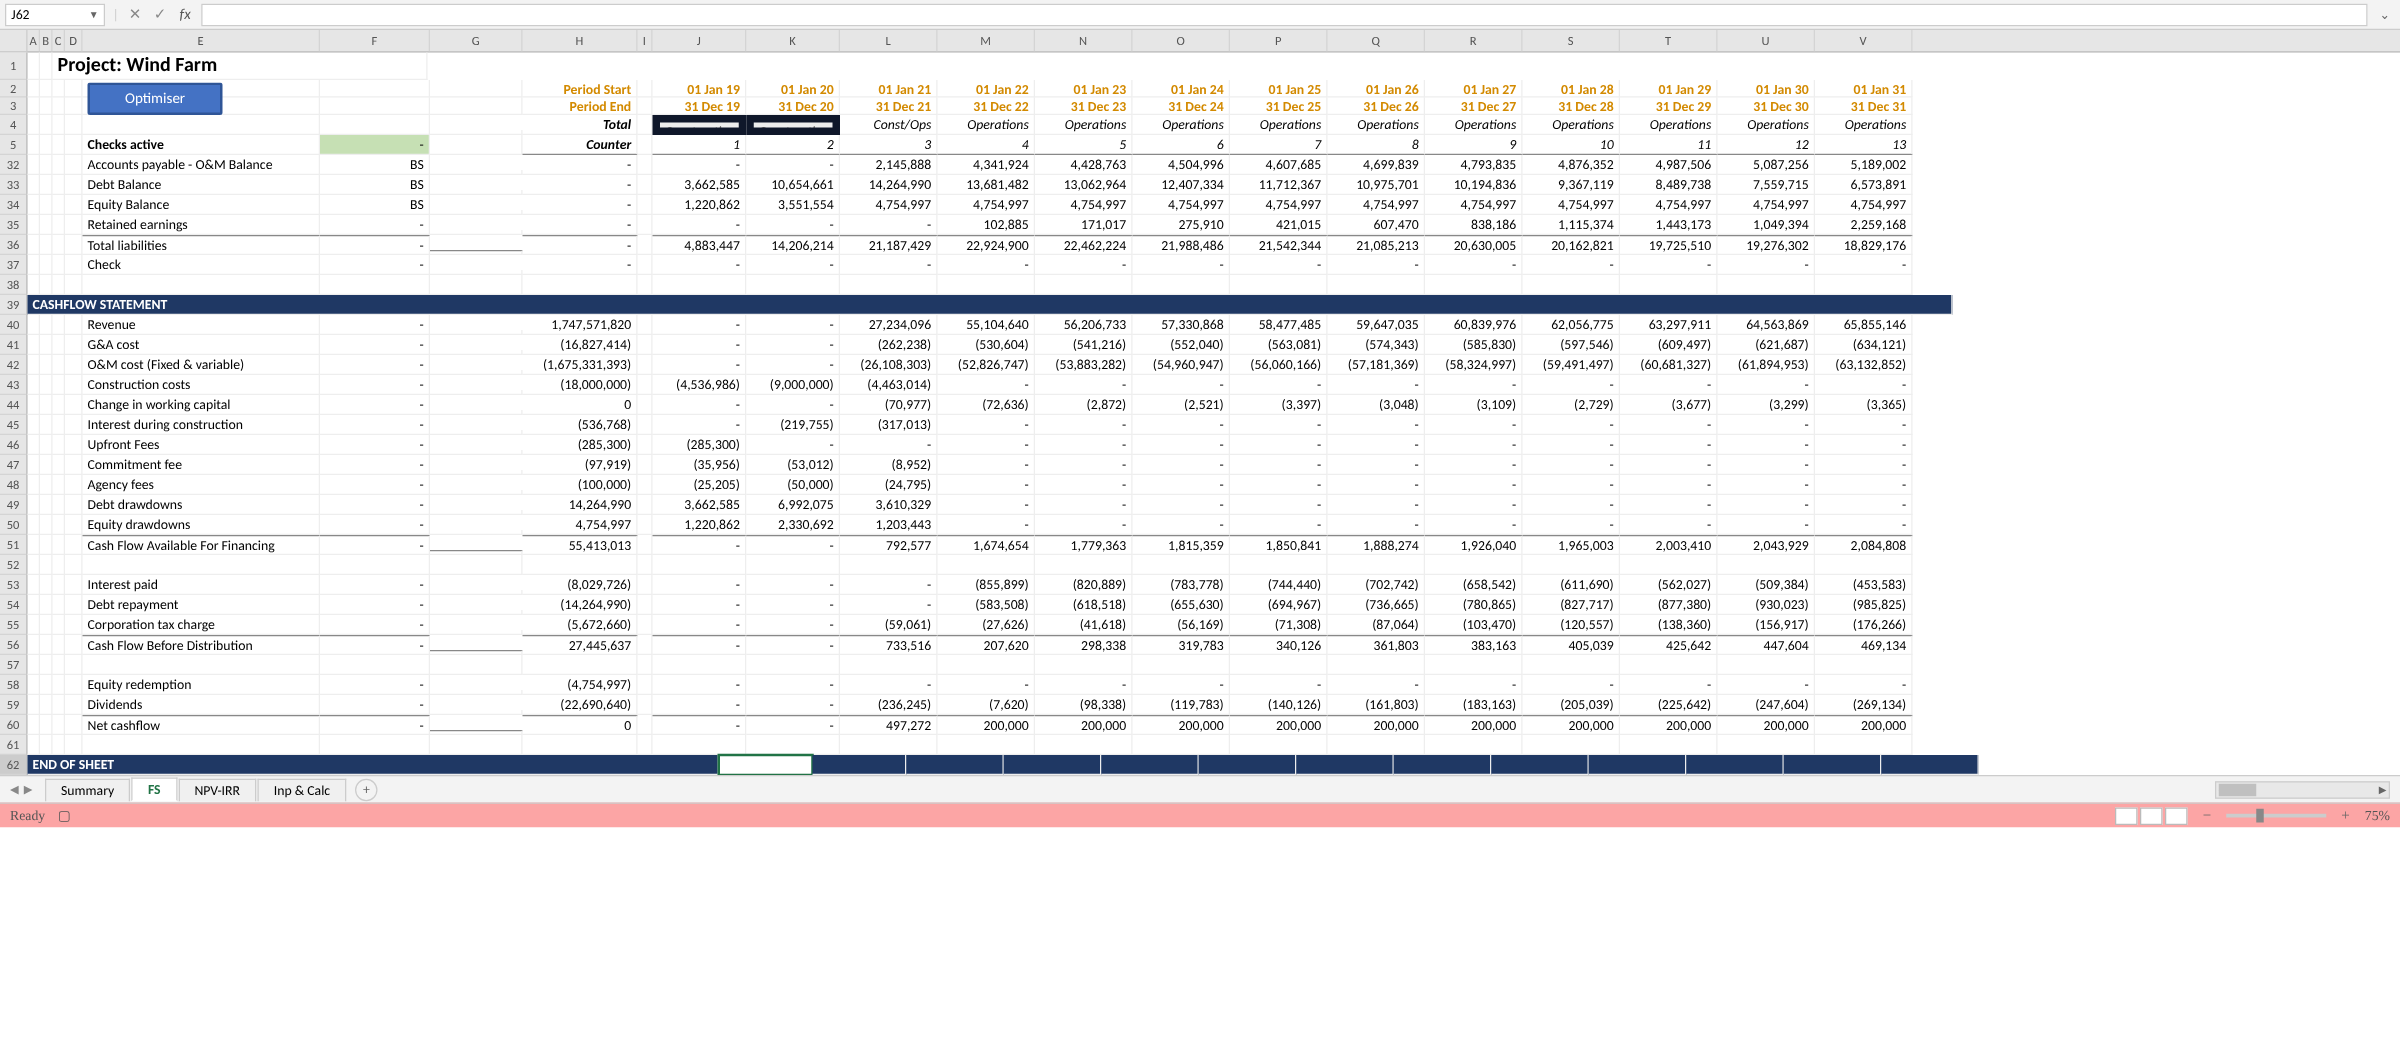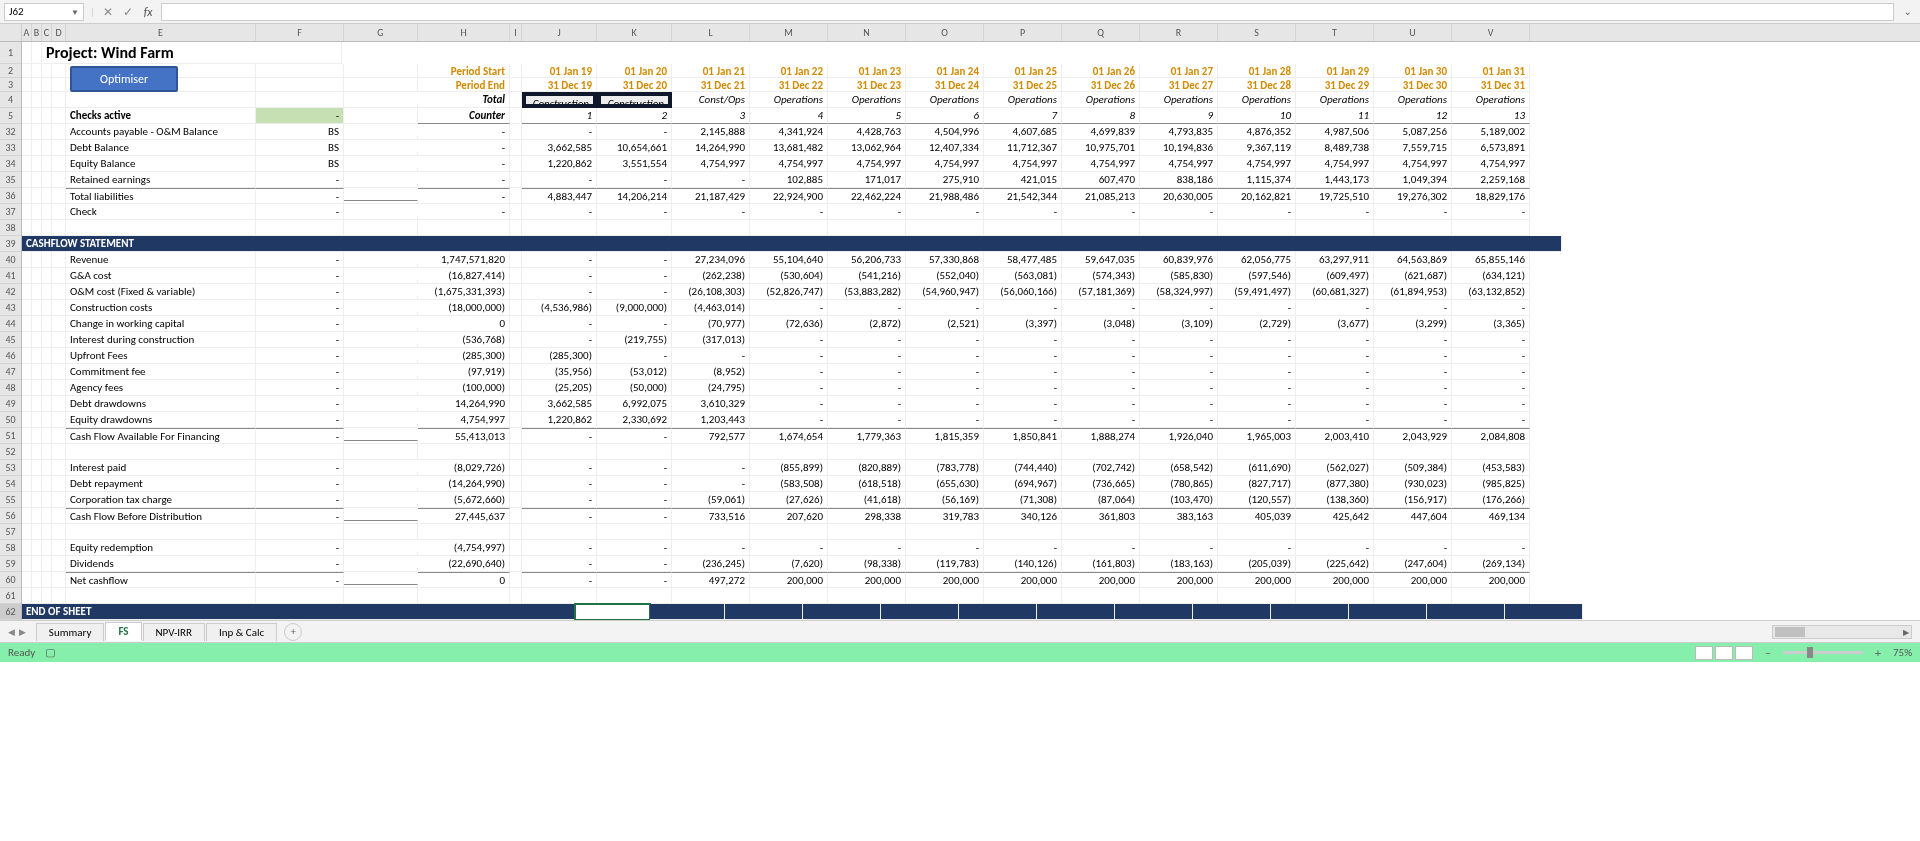--- a/index.html
+++ b/index.html
@@ -37,37 +37,37 @@
 .right { text-align: right; }
 .center { text-align: center; }
 .orange { color: #D38A00; font-weight: 700; }
 .blue-link { color: #0563C1; margin-top: 12px; }
 .dark-row { background: #1F3864; color: #fff; font-weight: 700; }
 .title { font-size: 16px; font-weight: 700; }
 .btn-opt { display: inline-block; background: #4472C4; color: #ffffff; border: 2px solid #2F5597; padding: 3px 28px; font-size: 12px; border-radius: 2px; }
 .green-cell { background: #C6E0B4; }
 .bordered-h { border-bottom: 1px solid #888; }
 .bordered-top { border-top: 1px solid #888; }
-.phase-box { background: #ededed; border: 4px solid #0f172a; font-style: italic; text-align: right; }
+.phase-box { background: #ededed; border: 6px solid #0f172a; font-style: italic; text-align: right; }
 .sel-outline { outline: 2px solid #217346; outline-offset: -1px; }
 
 
 .sheet-tabs { height: 22px; background: #f3f3f3; border-top: 1px solid #ccc; display: flex; align-items: center; padding: 0 8px; gap: 0; font-size: 11px; }
 .nav-arrows { display: flex; gap: 4px; margin-right: 10px; color: #888; font-size: 9px; }
 .tab { padding: 2px 12px; border: 1px solid #ccc; border-bottom: none; background: #f0f0f0; margin-right: 1px; }
 .tab.active { background: #fff; font-weight: 700; border-bottom: 1px solid #fff; color: #217346; }
 .tab-add { width: 18px; height: 18px; border: 1px solid #ccc; border-radius: 50%; text-align: center; line-height: 16px; margin-left: 6px; color: #666; }
 .hscroll { margin-left: auto; width: 140px; height: 14px; background: #e8e8e8; border: 1px solid #ccc; position: relative; }
 .hscroll .thumb { position: absolute; left: 2px; top: 1px; width: 30px; height: 10px; background: #c0c0c0; }
 .hscroll .arrow { position: absolute; top: 0; width: 12px; height: 12px; font-size: 8px; text-align: center; line-height: 12px; color: #666; }
 .hscroll .la { left: -1px; }
 .hscroll .ra { right: -1px; }
 
 
-.status-bar { height: 20px; background: #86efac; border-top: 1px solid #ccc; display: flex; align-items: center; padding: 0 8px; font-size: 11px; color: #555; }
+.status-bar { height: 20px; background: #fca5a5; border-top: 1px solid #ccc; display: flex; align-items: center; padding: 0 8px; font-size: 11px; color: #555; font-family: Liberation Serif, serif; }
 .status-right { margin-left: auto; display: flex; align-items: center; gap: 10px; }
 .view-btns { display: flex; gap: 2px; }
 .view-btn { width: 18px; height: 14px; border: 1px solid #bbb; background: #fff; }
 .zoom-slider { width: 80px; height: 3px; background: #ccc; position: relative; }
 .zoom-slider .zthumb { position: absolute; left: 30%; top: -4px; width: 6px; height: 11px; background: #888; }
 .zoom-pm { font-size: 12px; color: #666; padding: 0 2px; }
 
 
 .cA{width:10px}.cB{width:10px}.cC{width:10px}.cD{width:14px}
 .cE{width:190px}.cF{width:88px}.cG{width:74px}.cH{width:92px}.cI{width:12px}

